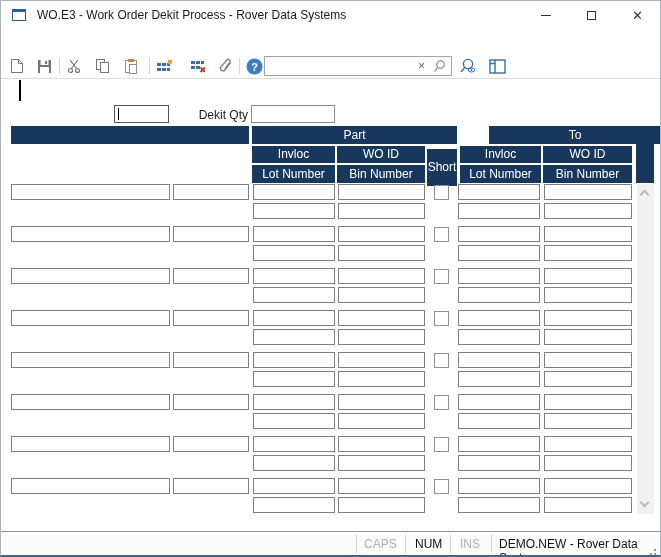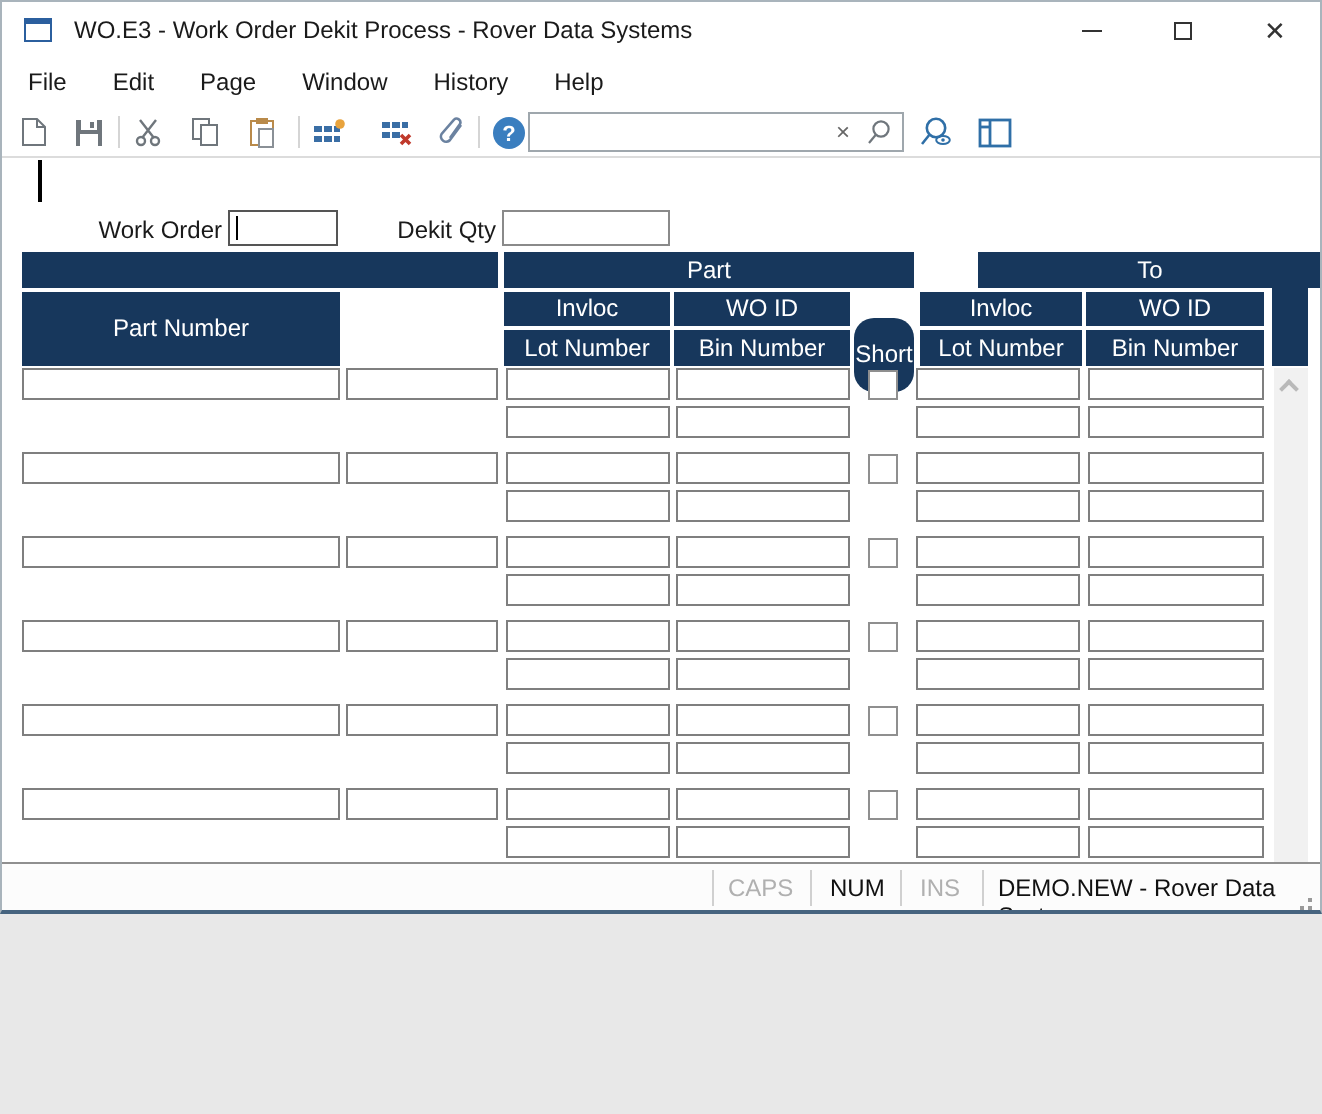--- a/index.html
+++ b/index.html
@@ -1,19 +1,19 @@
 <!DOCTYPE html>
 <html><head>
 <meta charset="utf-8">
 <style>
   * { margin:0; padding:0; box-sizing:border-box; }
   html,body { background:#e8e8e8; }
   body { font-family:"Liberation Sans", sans-serif; }
   .window{
-    position:relative; width:661px; height:457px; background:#ffffff;
+    position:relative; width:661px; height:557px; background:#ffffff;
     border:1px solid #a9b4bc; border-bottom:2px solid #46647f; overflow:hidden;
     font-family:"Liberation Sans", sans-serif;
   }
   
   .titlebar{ position:absolute; left:0; top:0; width:100%; height:28px; background:#ffffff; }
   .app-icon{ position:absolute; left:11px; top:8px; width:14px; height:12px;
     border:1px solid #2b5f9e; border-top:3px solid #2b5f9e; background:#fff; }
   .title-text{ position:absolute; left:36px; top:7px; font-size:12px; color:#1a1a1a; white-space:nowrap; }
   .winbtn{ position:absolute; top:0; width:45px; height:28px; display:flex; align-items:center; justify-content:center; }
   .btn-min{ left:522px; } .btn-max{ left:568px; } .btn-close{ left:614px; }
@@ -71,28 +71,20 @@
         <div class="glyph-min"></div>
       </div>
     <div class="winbtn btn-max">
         <div class="glyph-max"></div>
       </div>
     <div class="winbtn btn-close">
         <div class="glyph-close">✕</div>
       </div>
   </div>
 
-  <div class="menubar">
-    <span class="menu-item">File</span>
-    <span class="menu-item">Edit</span>
-    <span class="menu-item">Page</span>
-    <span class="menu-item">Window</span>
-    <span class="menu-item">History</span>
-    <span class="menu-item">Help</span>
-  </div>
 
   <div class="toolbar">
     <div class="tb" style="left:7px">
       <svg width="14" height="16" viewBox="0 0 14 16">
           <path d="M1.5 1.5 H8.5 L12.5 5.5 V14.5 H1.5 Z" fill="#fff" stroke="#6f767c"></path>
           <path d="M8.5 1.5 V5.5 H12.5" fill="none" stroke="#6f767c"></path>
         </svg>
     </div>
     <div class="tb" style="left:34px">
       <svg width="15" height="15" viewBox="0 0 15 15">
@@ -183,37 +175,35 @@
       <svg width="17" height="15" viewBox="0 0 17 15">
           <rect x="1" y="1" width="15" height="13" fill="none" stroke="#2f6fa7" stroke-width="1.4"></rect>
           <line x1="6" y1="1" x2="6" y2="14" stroke="#2f6fa7" stroke-width="1.4"></line>
           <line x1="1" y1="4.5" x2="6" y2="4.5" stroke="#2f6fa7" stroke-width="1.4"></line>
         </svg>
     </div>
   </div>
 
   <div class="caret-main"></div>
 
-  <div class="lbl" style="left:0; top:107px; width:110px;">Work Order</div>
   <input class="field wo-input" value="" style="">
   <div class="caret-wo"></div>
   <div class="lbl" style="left:140px; top:107px; width:107px;">Dekit Qty</div>
   <input class="field dq-input" value="" style="">
 
   <div class="hcell v18" style="left:10px;  top:125px; width:238px; height:18px;"></div>
   <div class="hcell v18" style="left:251px; top:125px; width:205px; height:18px;">Part</div>
   <div class="hcell v18" style="left:459px; top:125px; width:172px; height:18px;margin-left:29px;">To</div>
   <div class="hcell" style="left:635px; top:125px; width:18px;  height:57px;"></div>
 
-  <div class="hcell v37" style="left:10px;  top:145px; width:159px; height:37px;">Part Number</div>
   <div class="hcell v17" style="left:251px; top:145px; width:83px;  height:17px;">Invloc</div>
   <div class="hcell v18" style="left:251px; top:164px; width:83px;  height:18px;">Lot Number</div>
   <div class="hcell v17" style="left:336px; top:145px; width:88px;  height:17px;">WO ID</div>
   <div class="hcell v18" style="left:336px; top:164px; width:88px;  height:18px;">Bin Number</div>
-  <div class="hcell v37" style="left:426px; top:158px; width:30px;  height:37px;border-radius:10px;">Short</div>
+  <div class="hcell v37" style="left:426px; top:148px; width:30px;  height:37px;">Short</div>
   <div class="hcell v17" style="left:459px; top:145px; width:81px;  height:17px;">Invloc</div>
   <div class="hcell v18" style="left:459px; top:164px; width:81px;  height:18px;">Lot Number</div>
   <div class="hcell v17" style="left:542px; top:145px; width:89px;  height:17px;">WO ID</div>
   <div class="hcell v18" style="left:542px; top:164px; width:89px;  height:18px;">Bin Number</div>
 
   <div id="table-body">
       <input class="cellinput" style="left: 10px; top: 183px; width: 159px; height: 16px;">
       <input class="cellinput" style="left: 172px; top: 183px; width: 76px; height: 16px;">
       <input class="cellinput" style="left: 252px; top: 183px; width: 82px; height: 16px;">
       <input class="cellinput" style="left: 337px; top: 183px; width: 87px; height: 16px;">

